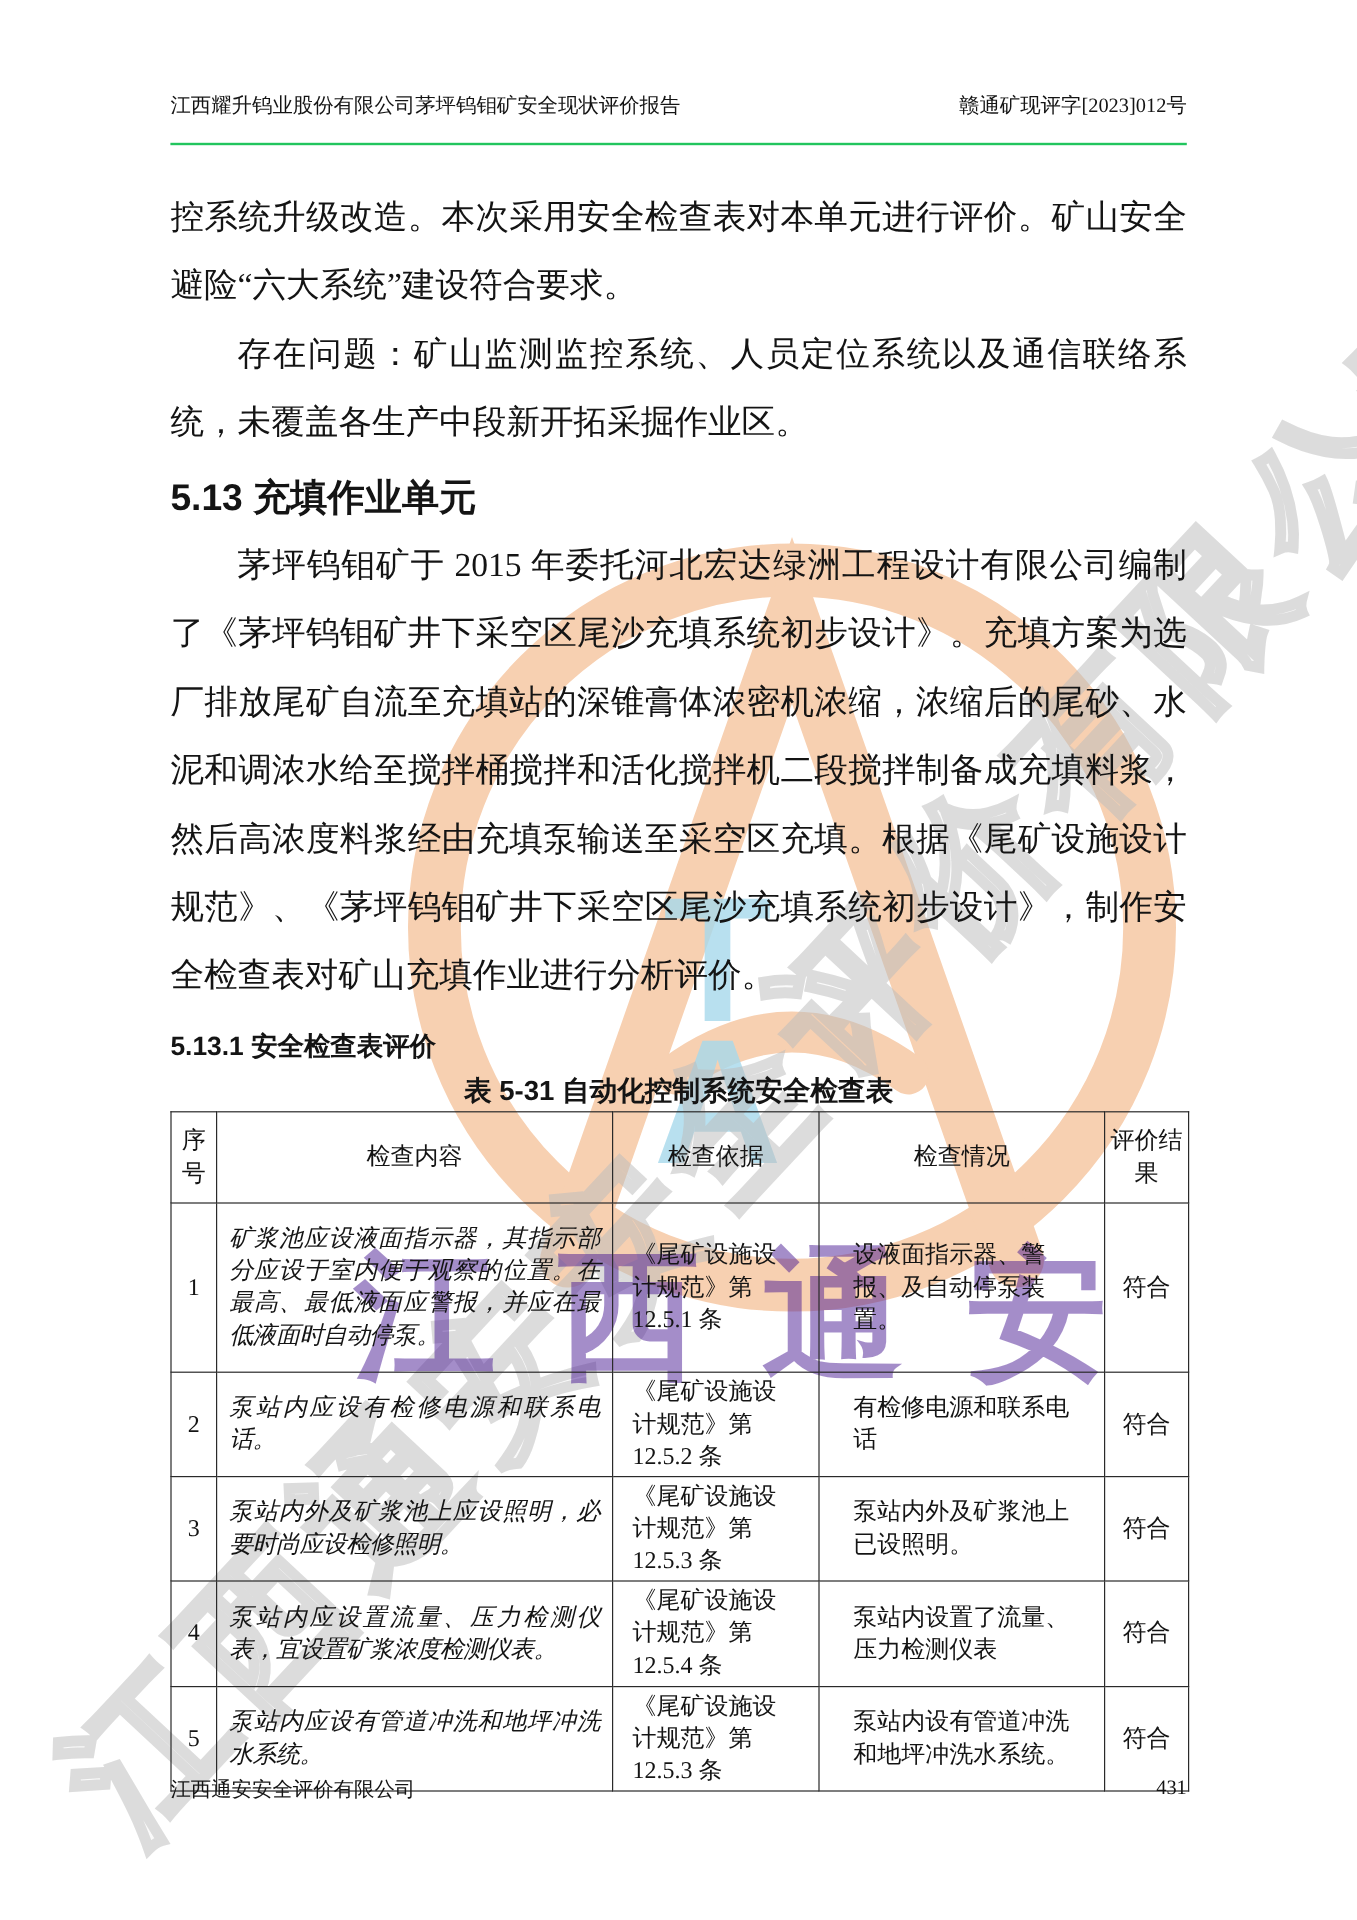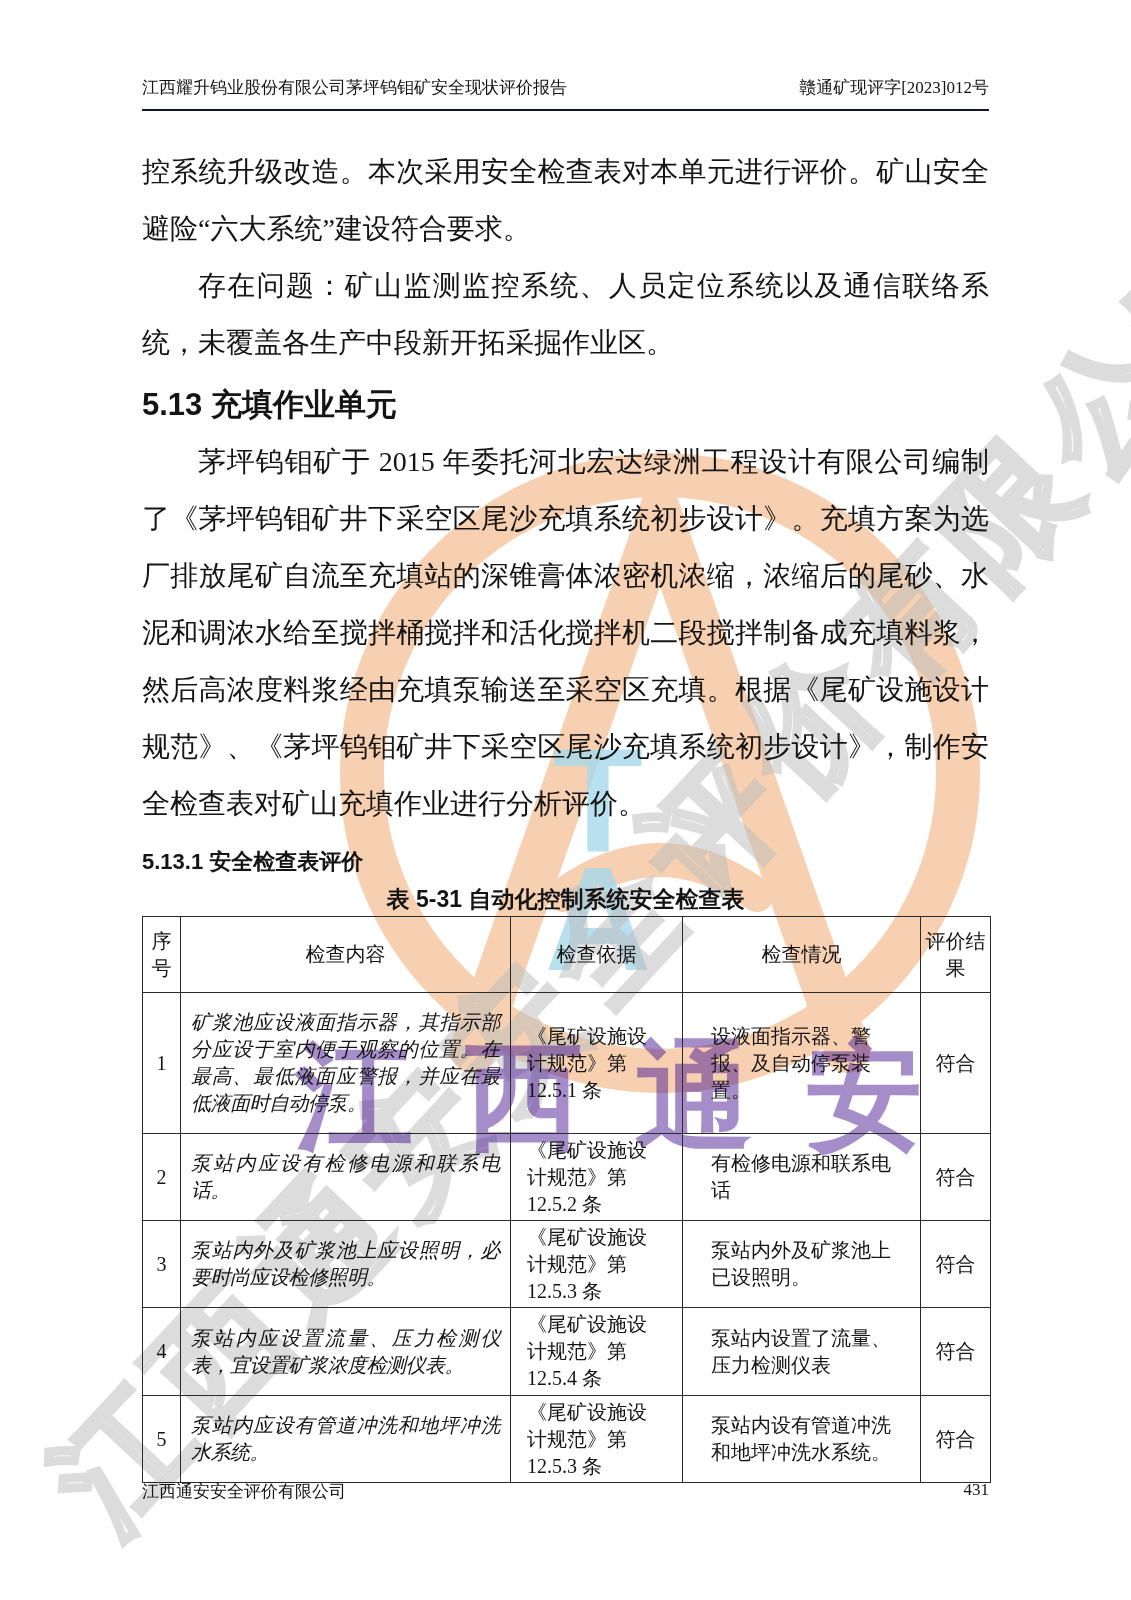--- a/index.html
+++ b/index.html
@@ -27,21 +27,21 @@
     position:absolute; left:295px; top:1018px;
     font-family:"Liberation Sans","DejaVu Sans",sans-serif; font-weight:bold;
     font-size:118px; letter-spacing:52px; white-space:nowrap;
     color:#4c1d95; opacity:.5;
   }
 
   
   .content { position:relative; z-index:2; padding:0 142px; }
   .hdr {
     display:flex; justify-content:space-between; align-items:flex-end;
-    padding-top:76px; padding-bottom:10px; border-bottom:2px solid #0f172a;
+    padding-top:76px; padding-bottom:20px; border-bottom:2px solid #22c55e;
     font-size:17px;
   }
   .body-para { font-size:28px; line-height:57px; text-align:justify; margin:0; }
   .first-para { margin-top:32px; }
   .indent { text-indent:2em; }
   .h513 {
     font-family:"Liberation Sans","DejaVu Sans",sans-serif;
     font-size:31px; font-weight:bold; line-height:44px; margin:12px 0 0 0;
   }
   .h5131 {

